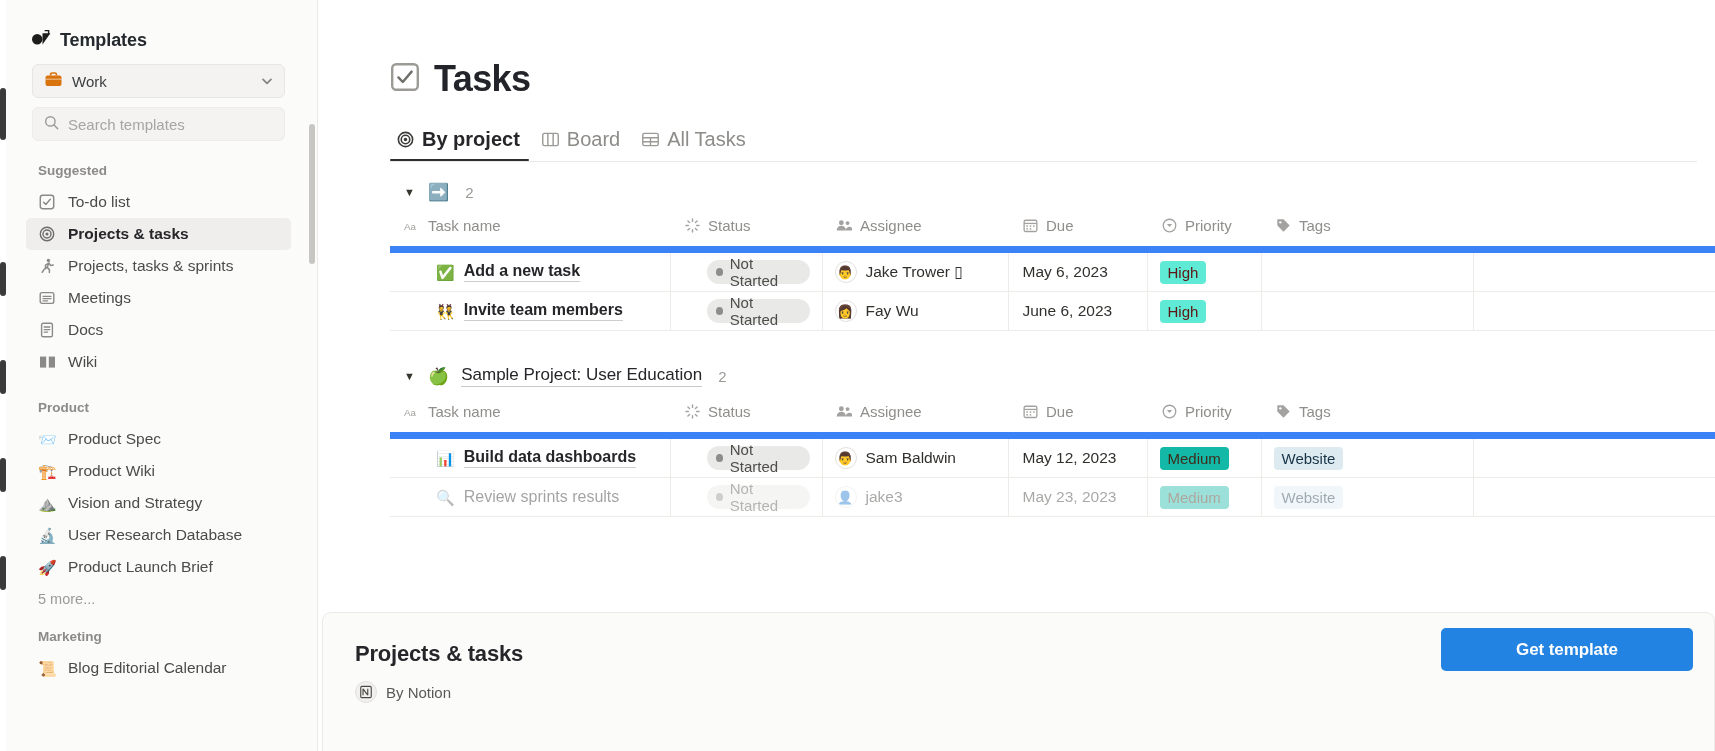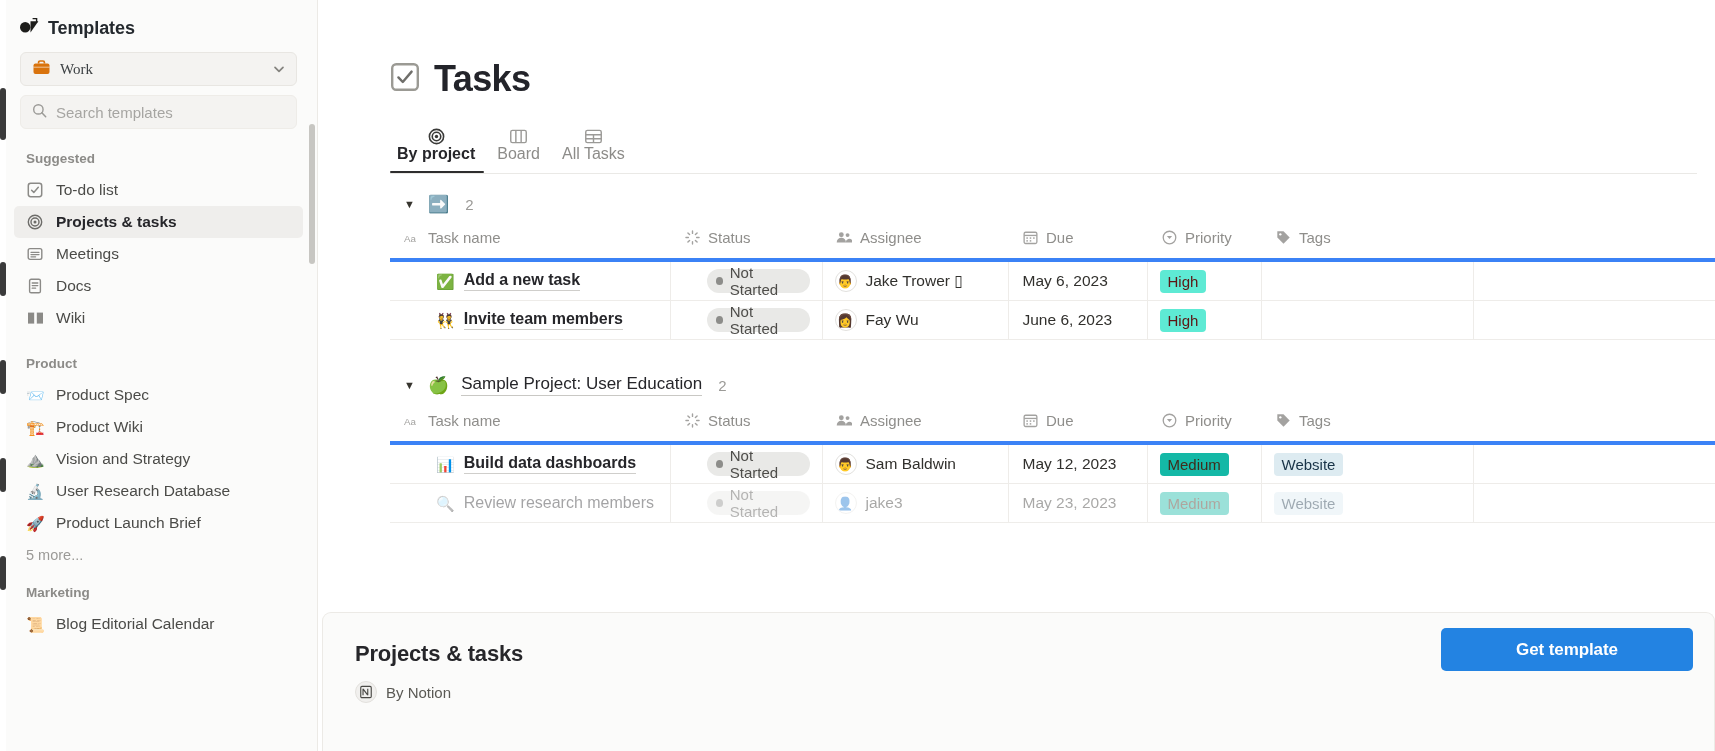--- a/index.html
+++ b/index.html
@@ -26,21 +26,21 @@
   .outer-scroll .t4 { top:458px; height:34px; }
   .outer-scroll .t5 { top:556px; height:34px; }
 
   
   .sidebar {
     position:relative;
     width:318px; height:751px;
     background:#fbfbfa;
     border-right:1px solid #eceae6;
     flex:0 0 318px;
-    padding:4px;
+    padding:16px;
     overflow:hidden;
   }
   .sb-title {
     display:flex; align-items:center; gap:9px;
     padding:10px 16px 0 16px; height:38px;
   }
   .sb-title .logo { font-size:17px; line-height:1; }
   .sb-title .txt { font-size:18px; font-weight:700; color:#24292e; letter-spacing:-0.1px; }
 
   .sb-select {
@@ -48,21 +48,21 @@
     height:34px;
     background:#f4f3f1;
     border:1px solid #e8e6e2;
     border-radius:6px;
     display:flex; align-items:center;
     padding:0 10px 0 12px;
     gap:10px;
     cursor:pointer;
   }
   .sb-select .em { font-size:15px; }
-  .sb-select .lbl { flex:1; font-size:15px; color:#3c4043;font-family:Liberation Serif, serif; }
+  .sb-select .lbl { flex:1; font-size:15px; color:#3c4043; }
   .sb-select .chev { width:14px; height:14px; color:#8b8b88; }
 
   .sb-search {
     margin:9px 16px 0 16px;
     height:34px;
     background:#f4f3f1;
     border:1px solid #eeece8;
     border-radius:6px;
     display:flex; align-items:center;
     padding:0 10px 0 11px;
@@ -122,26 +122,25 @@
   }
   .pg-title {
     display:flex; align-items:center; gap:14px;
     margin-bottom:22px;
   }
   .pg-title .em { font-size:30px; line-height:1; }
   .pg-title .t { font-size:36px; font-weight:700; color:#23242a; letter-spacing:-0.6px; }
 
   .tabs { display:flex; align-items:flex-end; gap:6px; position:relative; }
   .tab {
-    display:flex; align-items:center; 
+    display:flex; align-items:center; gap:8px;
     padding:6px 9px 10px 7px;
-    font-size:16px; color:#8d8c89;
+    font-size:20px; color:#8d8c89;
     cursor:pointer;
     position:relative;
-    flex-direction:column;
   }
   .tab .ti { width:17px; height:17px; display:flex; align-items:center; justify-content:center; }
   .tab.active { color:#26262a; font-weight:600; }
   .tab.active:after {
     content:""; position:absolute; left:0; right:0; bottom:0;
     height:2.5px; background:#2e2e2e; border-radius:2px;
   }
   .tabs-rule {
     height:1px; background:#eae9e6;
     margin-right:18px;
@@ -169,21 +168,21 @@
   table.db col.c-due { width:139px; }
   table.db col.c-priority { width:114px; }
   table.db col.c-tags { width:212px; }
   table.db col.c-pad { width:322px; }
 
   table.db th {
     font-weight:400;
     font-size:15px; color:#8f8e8b;
     text-align:left;
     padding:6px 0 12px 0;
-    border-bottom:4px solid #3b82f6;
+    border-bottom:7px solid #3b82f6;
   }
   table.db th .hw { display:flex; align-items:center; gap:8px; padding-left:14px; }
   table.db th .hi { width:16px; height:16px; display:flex; align-items:center; justify-content:center; color:#a3a2a0; }
 
   table.db td {
     border-bottom:1px solid #eeece9;
     border-right:1px solid #eeece9;
     height:38px;
     padding:0;
     vertical-align:middle;
@@ -337,20 +336,29 @@
       <span class="ic">
         <svg width="16" height="16" viewBox="0 0 16 16">
             <circle cx="8" cy="8" r="6.7" fill="none" stroke="#6d6c69" stroke-width="1.4"></circle>
             <circle cx="8" cy="8" r="4" fill="none" stroke="#6d6c69" stroke-width="1.4"></circle>
             <circle cx="8" cy="8" r="1.5" fill="#6d6c69"></circle>
           </svg>
       </span>
       <span class="lbl">Projects &amp; tasks</span>
     </div>
 
+    <div class="sb-item">
+      <span class="ic">
+        <svg width="16" height="16" viewBox="0 0 16 16">
+          <circle cx="9.4" cy="2.5" r="1.7" fill="#8b8a87"></circle>
+          <path d="M9.8 5 L6.5 7.2 L6.5 10.4 M9.8 5 L11.8 7.6 L14.2 7.1 M9.8 5 L8.2 9.4 L10.4 11.6 L10.4 14.6 M8.2 9.4 L5.2 11.4 L3.2 14.3" fill="none" stroke="#8b8a87" stroke-width="1.5" stroke-linecap="round" stroke-linejoin="round"></path>
+        </svg>
+      </span>
+      <span class="lbl">Projects, tasks &amp; sprints</span>
+    </div>
 
     <div class="sb-item">
       <span class="ic">
         <svg width="16" height="16" viewBox="0 0 16 16">
             <rect x="1.2" y="2.6" width="13.6" height="10.8" rx="1.8" fill="none" stroke="#8b8a87" stroke-width="1.4"></rect>
             <path d="M4 6.3 H12 M4 8.6 H12 M4 10.8 H8.6" stroke="#8b8a87" stroke-width="1.3" stroke-linecap="round"></path>
           </svg>
       </span>
       <span class="lbl">Meetings</span>
     </div>
@@ -781,21 +789,21 @@
                   </div>
                 </td>
               <td class="last">
                   <div class="cell"></div>
                 </td>
             </tr>
             <tr class="fading">
               <td>
                   <div class="cell name">
                 <span class="tem">🔍</span>
-                <span class="tt" style="font-weight:400;border-bottom:none">Review research members</span>
+                <span class="tt" style="font-weight:400;border-bottom:none">Review sprints results</span>
                   </div>
                 </td>
               <td>
                   <div class="cell status">
                     <span class="pill-status">
                       <span class="dot"></span>
                       <span>Not Started</span>
                     </span>
                   </div>
                 </td>

